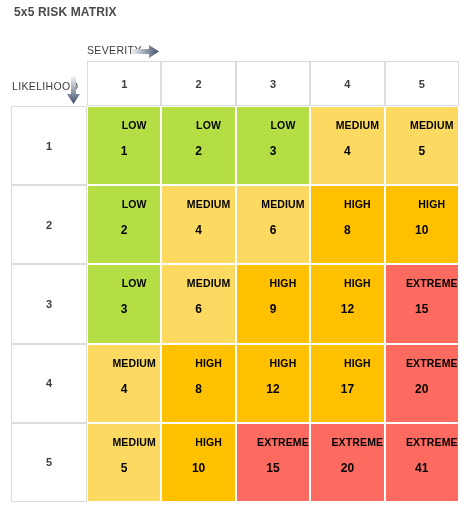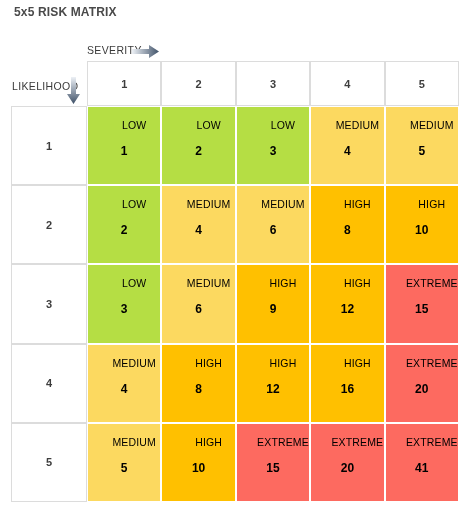--- a/index.html
+++ b/index.html
@@ -61,21 +61,21 @@
     box-sizing: border-box;
     border: 1px solid #ffffff;
     display: block;
     text-align: center;
     overflow: hidden;
   }
   .cell .lbl {
     display: block;
     margin-top: 13px;
     font-size: 10.5px;
-    font-weight: normal;
+    font-weight: bold;
     color: #000;
     letter-spacing: 0.15px;
     line-height: 11px;
     padding-left: 20px;
   }
   .cell .val {
     display: block;
     margin-top: 14px;
     font-size: 12px;
     font-weight: bold;
@@ -192,21 +192,21 @@
     <div class="cell" style="left: 150.4px; top: 282.6px; width: 74.4px; height: 79.2px; background: rgb(255, 192, 0);">
       <span class="lbl">HIGH</span>
       <span class="val">8</span>
     </div>
     <div class="cell" style="left: 224.8px; top: 282.6px; width: 74.4px; height: 79.2px; background: rgb(255, 192, 0);">
       <span class="lbl">HIGH</span>
       <span class="val">12</span>
     </div>
     <div class="cell" style="left: 299.2px; top: 282.6px; width: 74.4px; height: 79.2px; background: rgb(255, 192, 0);">
       <span class="lbl">HIGH</span>
-      <span class="val">16</span>
+      <span class="val">17</span>
     </div>
     <div class="cell" style="left: 373.6px; top: 282.6px; width: 74.4px; height: 79.2px; background: rgb(253, 106, 96);">
       <span class="lbl">EXTREME</span>
       <span class="val">20</span>
     </div>
     <div class="cell" style="left: 76px; top: 361.8px; width: 74.4px; height: 79.2px; background: rgb(252, 217, 96);">
       <span class="lbl">MEDIUM</span>
       <span class="val">5</span>
     </div>
     <div class="cell" style="left: 150.4px; top: 361.8px; width: 74.4px; height: 79.2px; background: rgb(255, 192, 0);">

